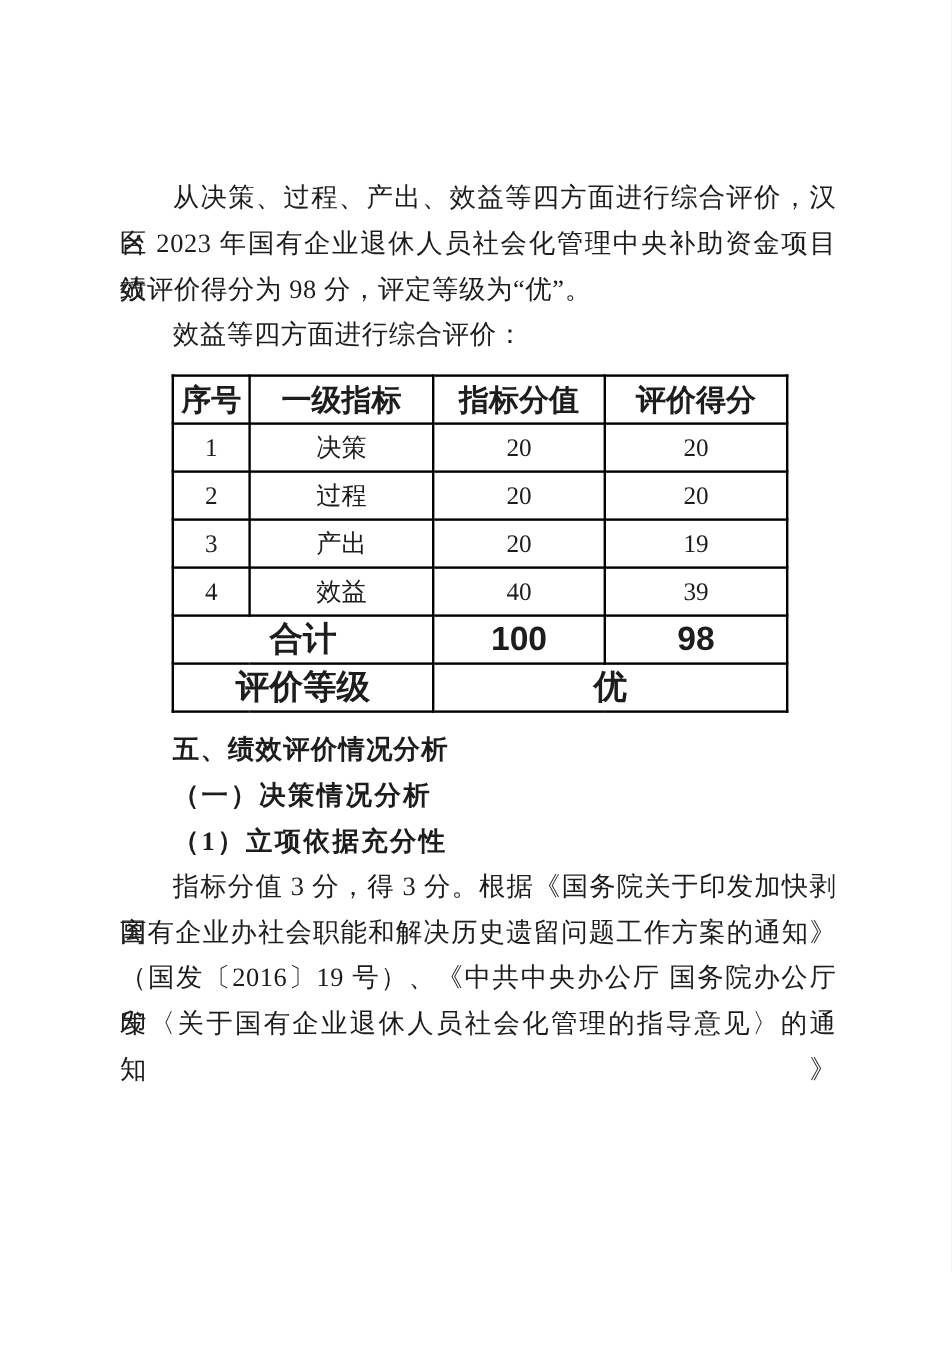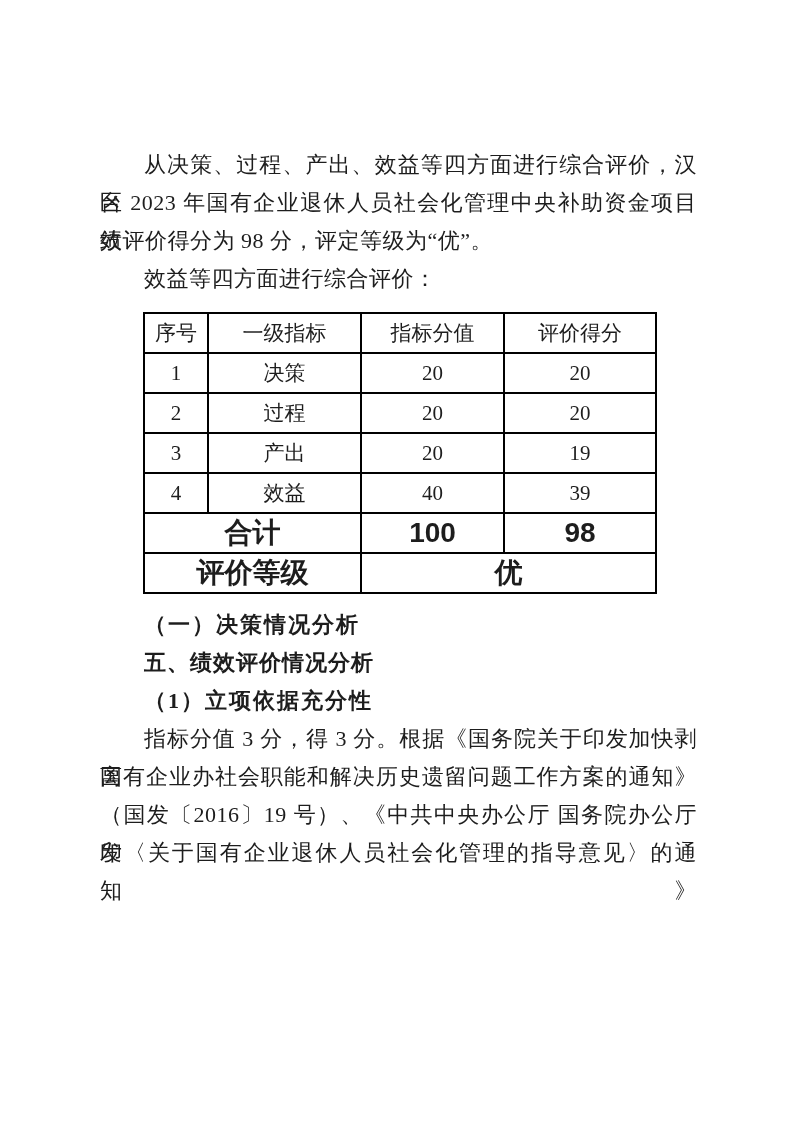--- a/index.html
+++ b/index.html
@@ -57,22 +57,22 @@
   table.score-table th,
   table.score-table td {
     border: 2px solid #000000;
     height: 40px;
     text-align: center;
     vertical-align: middle;
     padding: 0;
   }
   table.score-table th {
     font-family: "Liberation Sans", "DejaVu Sans", sans-serif;
-    font-size: 21px;
-    font-weight: normal;
+    font-size: 25px;
+    font-weight: bold;
   }
   td.data-cell {
     font-family: "Liberation Serif", "DejaVu Serif", serif;
     font-size: 21px;
     font-weight: normal;
   }
   td.bold-cell {
     font-family: "Liberation Sans", "DejaVu Sans", sans-serif;
     font-size: 28px;
     font-weight: bold;
@@ -135,23 +135,23 @@
         <td class="bold-cell">100</td>
         <td class="bold-cell">98</td>
       </tr>
       <tr>
         <td class="bold-cell" colspan="2">评价等级</td>
         <td class="bold-cell" colspan="2">优</td>
       </tr>
     </tbody>
       </table>
 
+    <div class="line indent heading-sans">五、绩效评价情况分析</div>
+
     <div class="line indent heading-kai">（一）决策情况分析</div>
-
-    <div class="line indent heading-sans">五、绩效评价情况分析</div>
 
     <div>
     </div>
 
 
     <div class="line indent heading-kai">（1）立项依据充分性</div>
 
     <div>
       <div class="line justify indent">指标分值 3 分，得 3 分。根据《国务院关于印发加快剥离</div>
       <div class="line justify">国有企业办社会职能和解决历史遗留问题工作方案的通知》</div>

